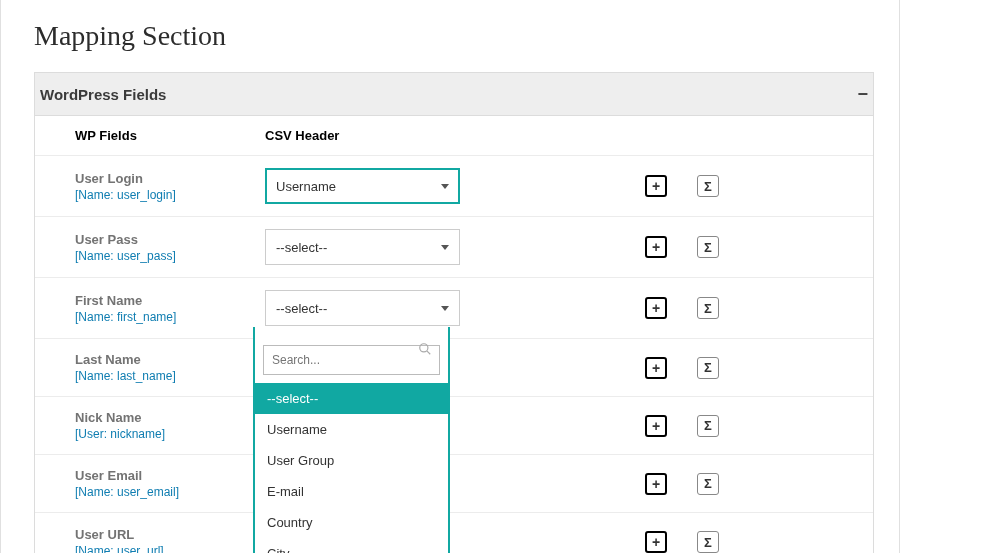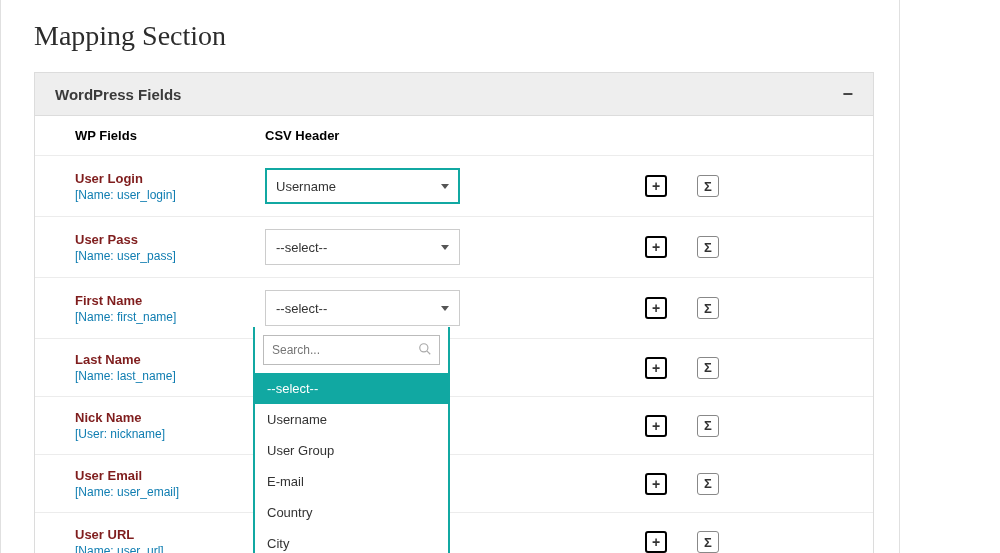--- a/index.html
+++ b/index.html
@@ -24,21 +24,21 @@
     font-weight: 400;
     color: #2c2c2c;
     padding: 20px 0 20px 0;
   }
   .panel {
     border: 1px solid #dcdcdc;
   }
   .panel-header {
     background: #eeeeee;
     border-bottom: 1px solid #dcdcdc;
-    padding: 12px 20px;
+    padding: 12px 5px;
     display: flex;
     justify-content: space-between;
     align-items: center;
   }
   .panel-header .title {
     font-weight: 700;
     font-size: 15px;
     color: #3a3a3a;
   }
   .panel-header .collapse {
@@ -61,21 +61,21 @@
   .row {
     display: flex;
     align-items: center;
     padding: 12px 0 12px 40px;
     border-bottom: 1px solid #ececec;
     min-height: 58px;
   }
   .row .col-left .label {
     font-size: 13px;
     font-weight: 700;
-    color: #7f1d1d;
+    color: #737373;
   }
   .row .col-left .slug {
     font-size: 12px;
     color: #0f7db1;
     margin-top: 2px;
   }
   .select-box {
     width: 195px;
     height: 36px;
     border: 1px solid #ccc;
@@ -137,20 +137,21 @@
     top: 327px;
     width: 197px;
     background: #fff;
     border-left: 2px solid #11a8a2;
     border-right: 2px solid #11a8a2;
     border-bottom: 2px solid #11a8a2;
     z-index: 10;
   }
   .dd-search-wrap {
     padding: 8px;
+    margin-top: 10px;
   }
   .dd-search {
     width: 100%;
     height: 30px;
     border: 1px solid #bbb;
     padding: 0 28px 0 8px;
     font-size: 12px;
     color: #888;
     outline: none;
   }

